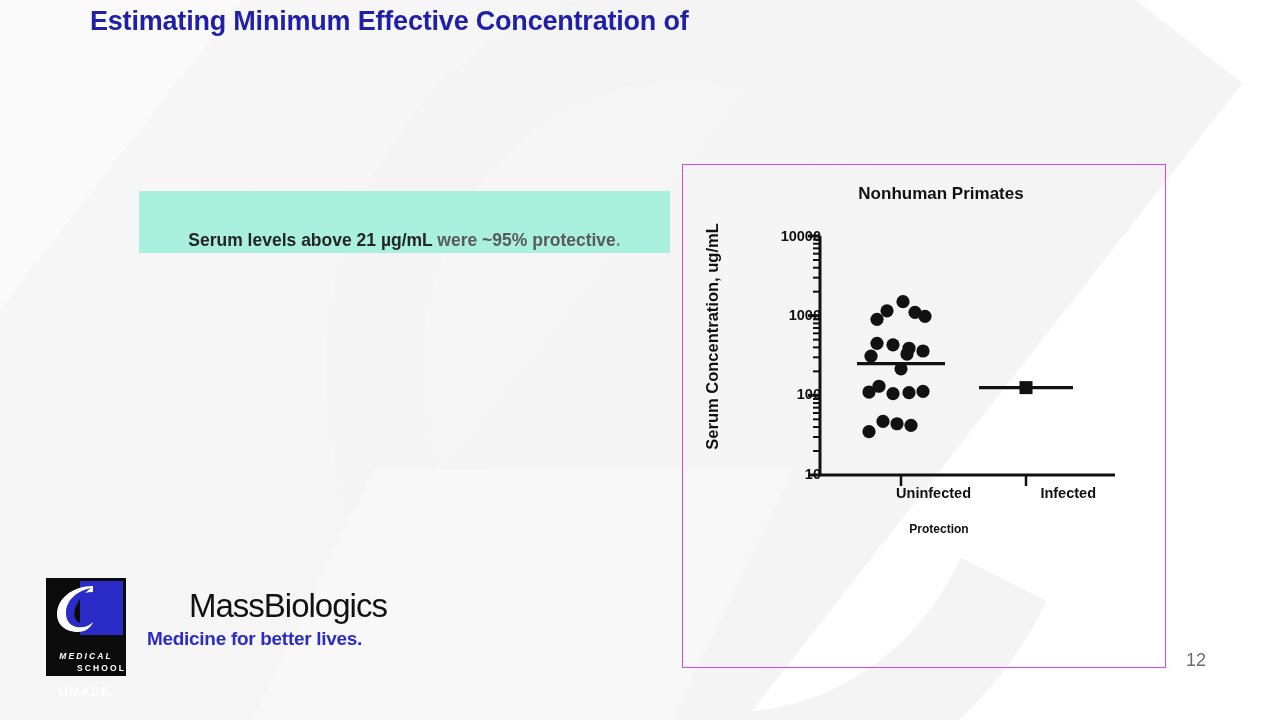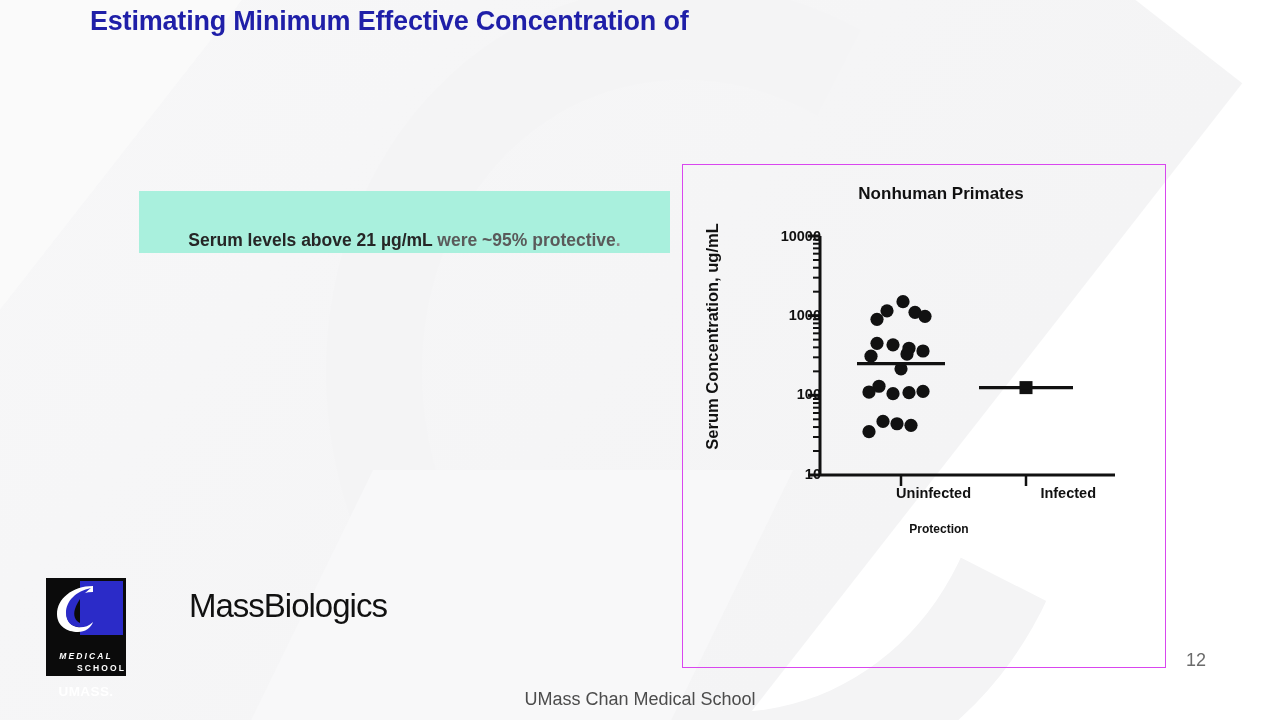--- a/index.html
+++ b/index.html
@@ -340,18 +340,18 @@
       <div class="sq"></div>
       <svg class="swirl" viewBox="0 0 52 52">
         <path d="M41 3 C20 3 5 16 5 31 C5 43 15 49 26 49 C33 49 39 45 41 39 C36 44 30 45 25 44 C17 42 13 35 15 27 C18 16 28 9 41 9 Z" fill="#ffffff"></path>
         <path d="M39 5 C24 8 14 18 14 30 C14 39 20 44 27 44 C32 44 36 42 39 38 C35 41 31 41 28 40 C23 38 21 32 23 26 C26 17 32 10 39 5 Z" fill="#2b2bc8"></path>
       </svg>
       <div class="umass">UMASS.</div>
       <div class="med">MEDICAL</div>
       <div class="sch">SCHOOL</div>
     </div>
     <div id="logo-word">MassBiologics</div>
-  </div>
-
-  <div id="footer">UMass Chan Medical School</div>
+    <div id="logo-tag">Medicine for better lives.</div>
+  </div>
+
   <div id="pagenum">12</div>
 
 </div>
 
 </body></html>

